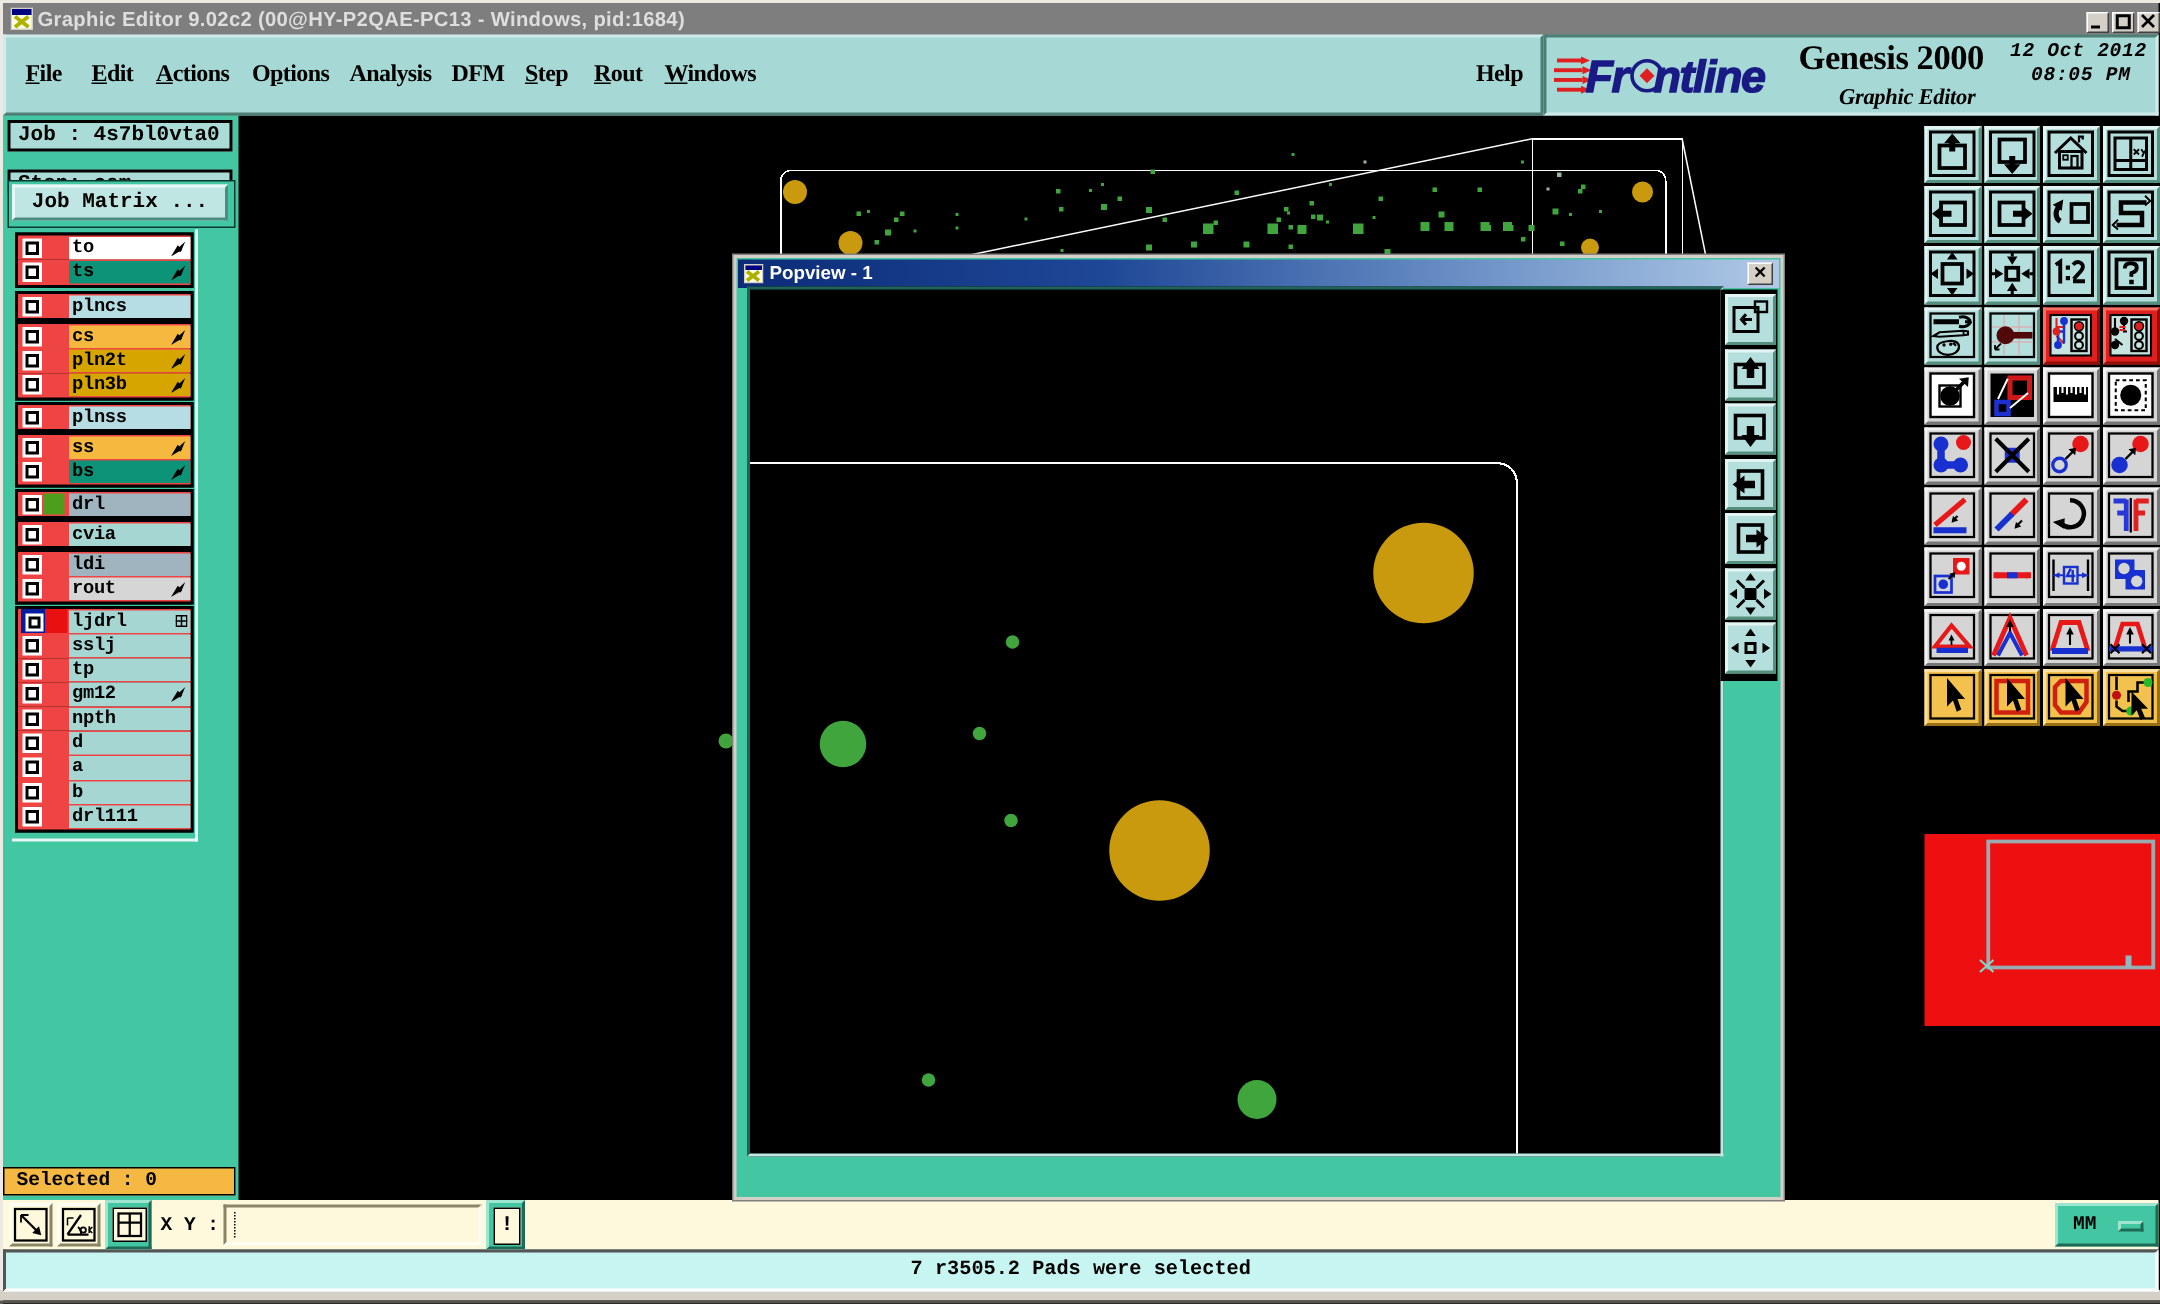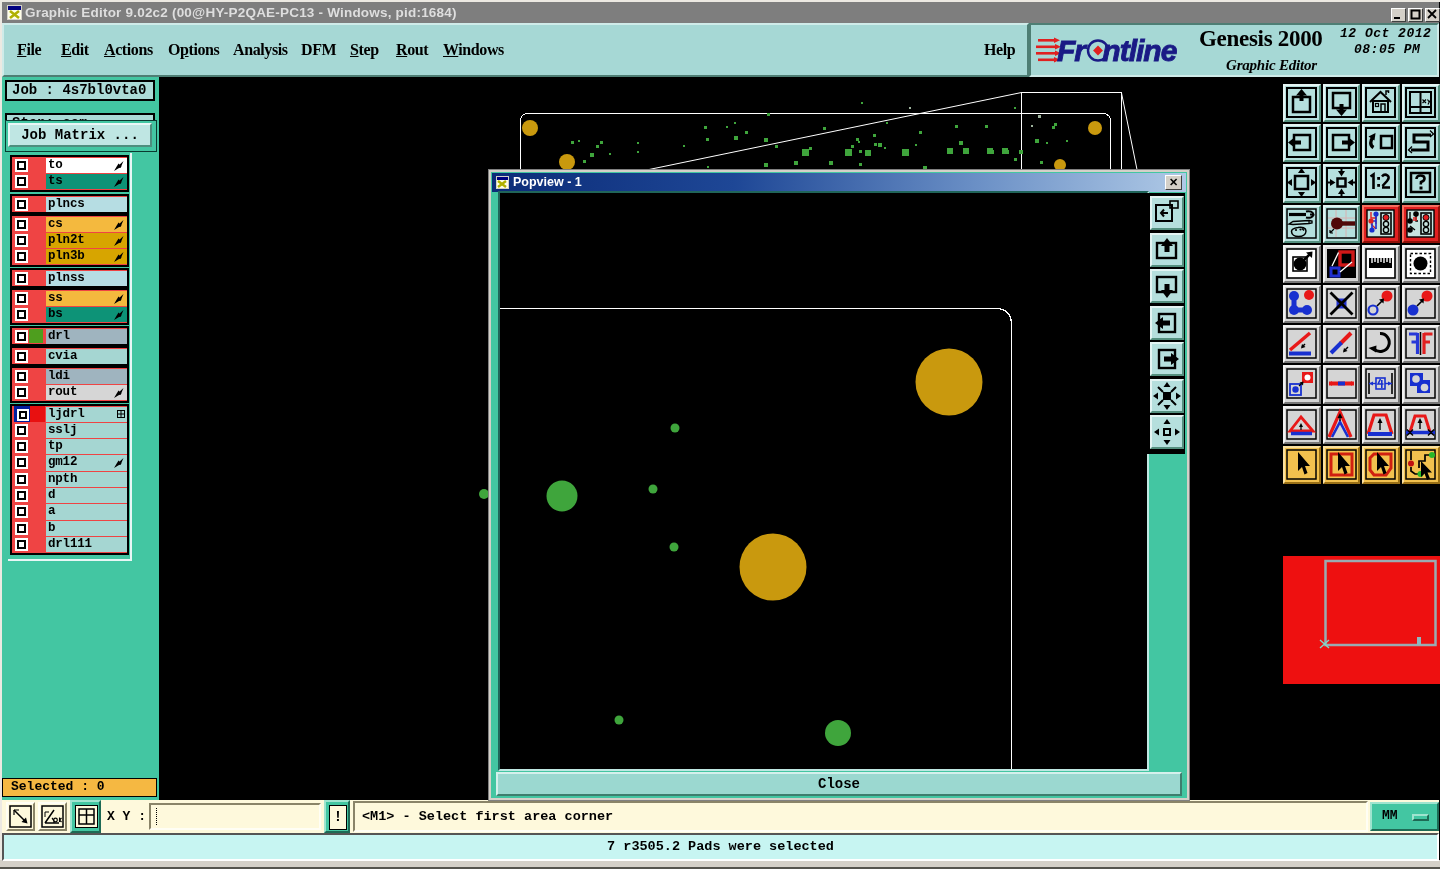--- a/index.html
+++ b/index.html
@@ -813,21 +813,20 @@
           </svg>
       </div>
     </div>
     <div class="abs" style="left:105px;top:9px;font-size:13px;">X Y :</div>
     <div class="abs" id="xyinput">
         <span style="position:absolute;left:5px;top:3px;width:1px;height:17px;border-left:1px dotted #000;"></span>
       </div>
     <div class="sbtn" style="left:322px;top:0px;width:26px;height:33px;background:#43C6A2;border:2px solid #1E6A55;border-top-color:#9FE4CF;border-left-color:#9FE4CF;">
       <div style="position:absolute;left:3px;top:3px;width:16px;height:23px;background:#FEF9DC;border:1px solid #000;text-align:center;font-size:14px;line-height:22px;">!</div>
     </div>
-    <div class="abs" id="msgpanel">&lt;M1&gt; - Select first area corner</div>
     <div class="abs" id="mmbtn">MM<span style="position:absolute;right:8px;top:10px;width:17px;height:7px;background:#43C6A2;border-top:2px solid #9FE4CF;border-left:2px solid #9FE4CF;border-right:2px solid #1E6A55;border-bottom:2px solid #1E6A55;box-sizing:border-box;"></span></div>
   </div>
   <div class="abs" id="bottombar">7 r3505.2 Pads were selected</div>
   <div class="abs" id="popup">
     <div id="poptitle">
       <svg style="position:absolute;left:4px;top:3px;" width="13" height="13" viewBox="0 0 13 13">
           <rect width="13" height="13" fill="#D4D0C8"></rect>
           <rect x="1" y="1" width="11" height="3" fill="#000080"></rect>
           <rect x="1" y="4" width="11" height="8" fill="#FFFFE8"></rect>
           <path d="M2,5 L10,11 M10,5 L2,11" stroke="#B0B000" stroke-width="2.4"></path>
@@ -886,15 +885,14 @@
         </svg></div>
     <div class="pb" style="top:243px;"><svg width="30" height="30" viewBox="0 0 30 30">
           <rect x="12" y="12" width="6" height="6" fill="none" stroke="#000" stroke-width="2"></rect>
           <g fill="#000">
             <polygon points="15,2 18.5,7 11.5,7"></polygon>
             <polygon points="15,28 18.5,23 11.5,23"></polygon>
             <polygon points="2,15 7,11.5 7,18.5"></polygon>
             <polygon points="28,15 23,11.5 23,18.5"></polygon>
           </g>
         </svg></div>
-    <div id="popclose">Close</div>
   </div>
 </div>
 
 </body></html>

